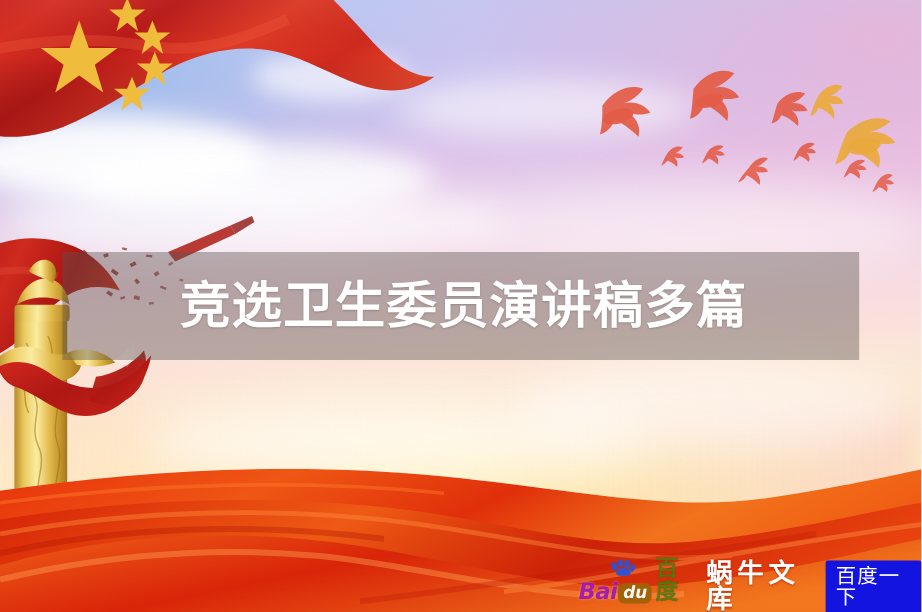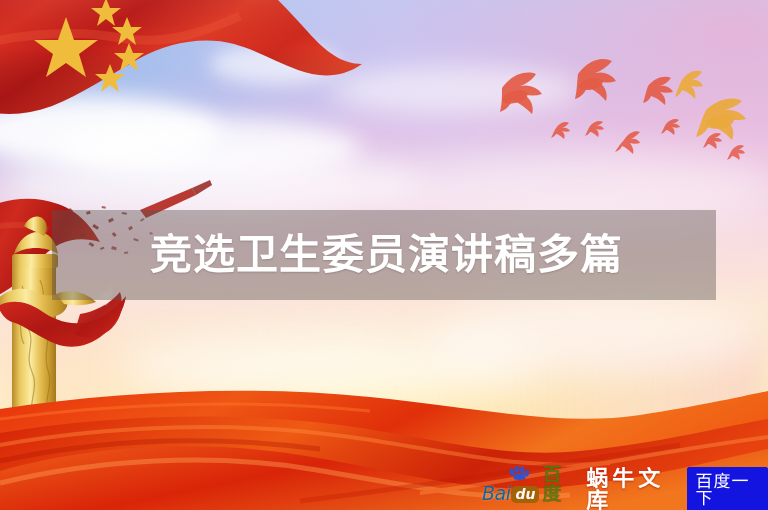--- a/index.html
+++ b/index.html
@@ -111,22 +111,22 @@
   }
 
   
   .baidu-logo{
     position:relative;
     display:flex; align-items:flex-end;
     height:26px; margin-right:6px;
     opacity:.96;
   }
   .baidu-bai{
-    font-size:19px; font-weight:400; font-style:italic;
-    color:#0369a1;
+    font-size:19px; font-weight:700; font-style:italic;
+    color:#a21caf;
     letter-spacing:-.5px;
     line-height:1;
     text-shadow:0 0 2px rgba(255,255,255,.35);
   }
   .baidu-du{
     display:inline-flex; align-items:center; justify-content:center;
     background:#a16207;
     color:#ffffff;
     font-size:14px; font-weight:700; font-style:italic;
     border-radius:5px;

